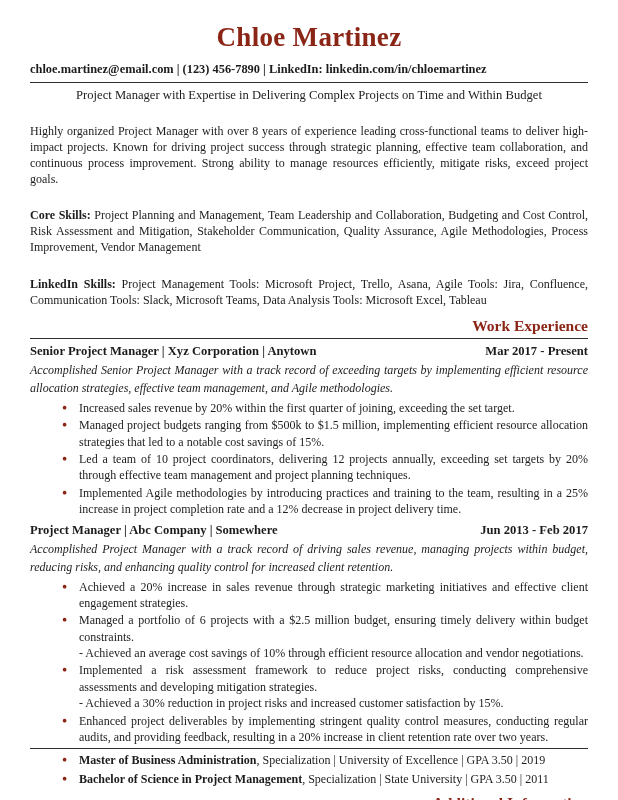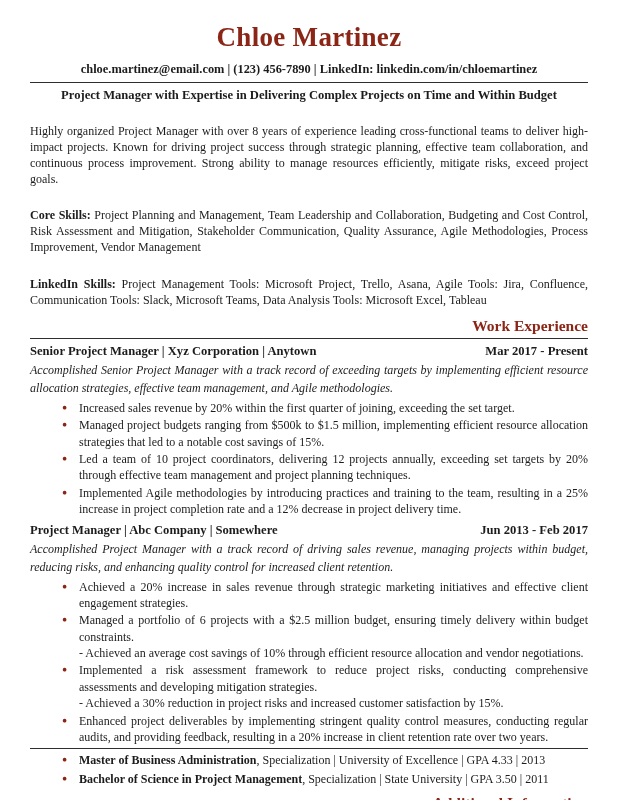--- a/index.html
+++ b/index.html
@@ -14,26 +14,26 @@
     font-family:"Liberation Serif", serif;
     color:var(--text);
     padding:22px 30px 20px 30px;
     overflow:hidden;
   }
   .name{
     margin:0;text-align:center;color:var(--accent);
     font-size:27px;font-weight:bold;letter-spacing:.3px;
   }
   .contact{
-    text-align:center;font-weight:bold;font-size:12.4px;
+    font-weight:bold;font-size:12.4px;
     margin-top:9px;margin-bottom:5px;
   }
   .rule{border:none;border-top:1.8px solid var(--rule);margin:3px 0 3px 0;}
   .headline{
-    text-align:center;font-weight:bold;font-size:12.6px;margin:5px 0 3px 0;
+    text-align:center;font-weight:normal;font-size:12.6px;margin:5px 0 3px 0;
   }
   .para{
     font-size:12px;line-height:1.34;text-align:justify;margin:20px 0 9px 0;
   }
   .para .label{font-weight:bold;}
   .sec-title{
     margin:7px 0 1px 0;text-align:right;color:var(--accent);
     font-size:15.5px;font-weight:bold;
   }
   .jobhead{
@@ -110,21 +110,21 @@
         <li><span class="btext">Implemented a risk assessment framework to reduce project risks, conducting comprehensive assessments and developing mitigation strategies.
 - Achieved a 30% reduction in project risks and increased customer satisfaction by 15%.</span></li>
         <li><span class="btext">Enhanced project deliverables by implementing stringent quality control measures, conducting regular audits, and providing feedback, resulting in a 20% increase in client retention rate over two years.</span></li>
       </ul>
     </div>
   </section>
 
   <section>
     <hr class="rule">
     <ul class="bullets edu">
-      <li><span class="degree">Master of Business Administration</span><span>, Specialization | University of Excellence | GPA 4.33 | 2013</span></li>
+      <li><span class="degree">Master of Business Administration</span><span>, Specialization | University of Excellence | GPA 3.50 | 2019</span></li>
       <li><span class="degree">Bachelor of Science in Project Management</span><span>, Specialization | State University | GPA 3.50 | 2011</span></li>
     </ul>
   </section>
 
   <section>
     <h2 class="sec-title">Additional Information</h2>
 
   </section>
 
 </div>

